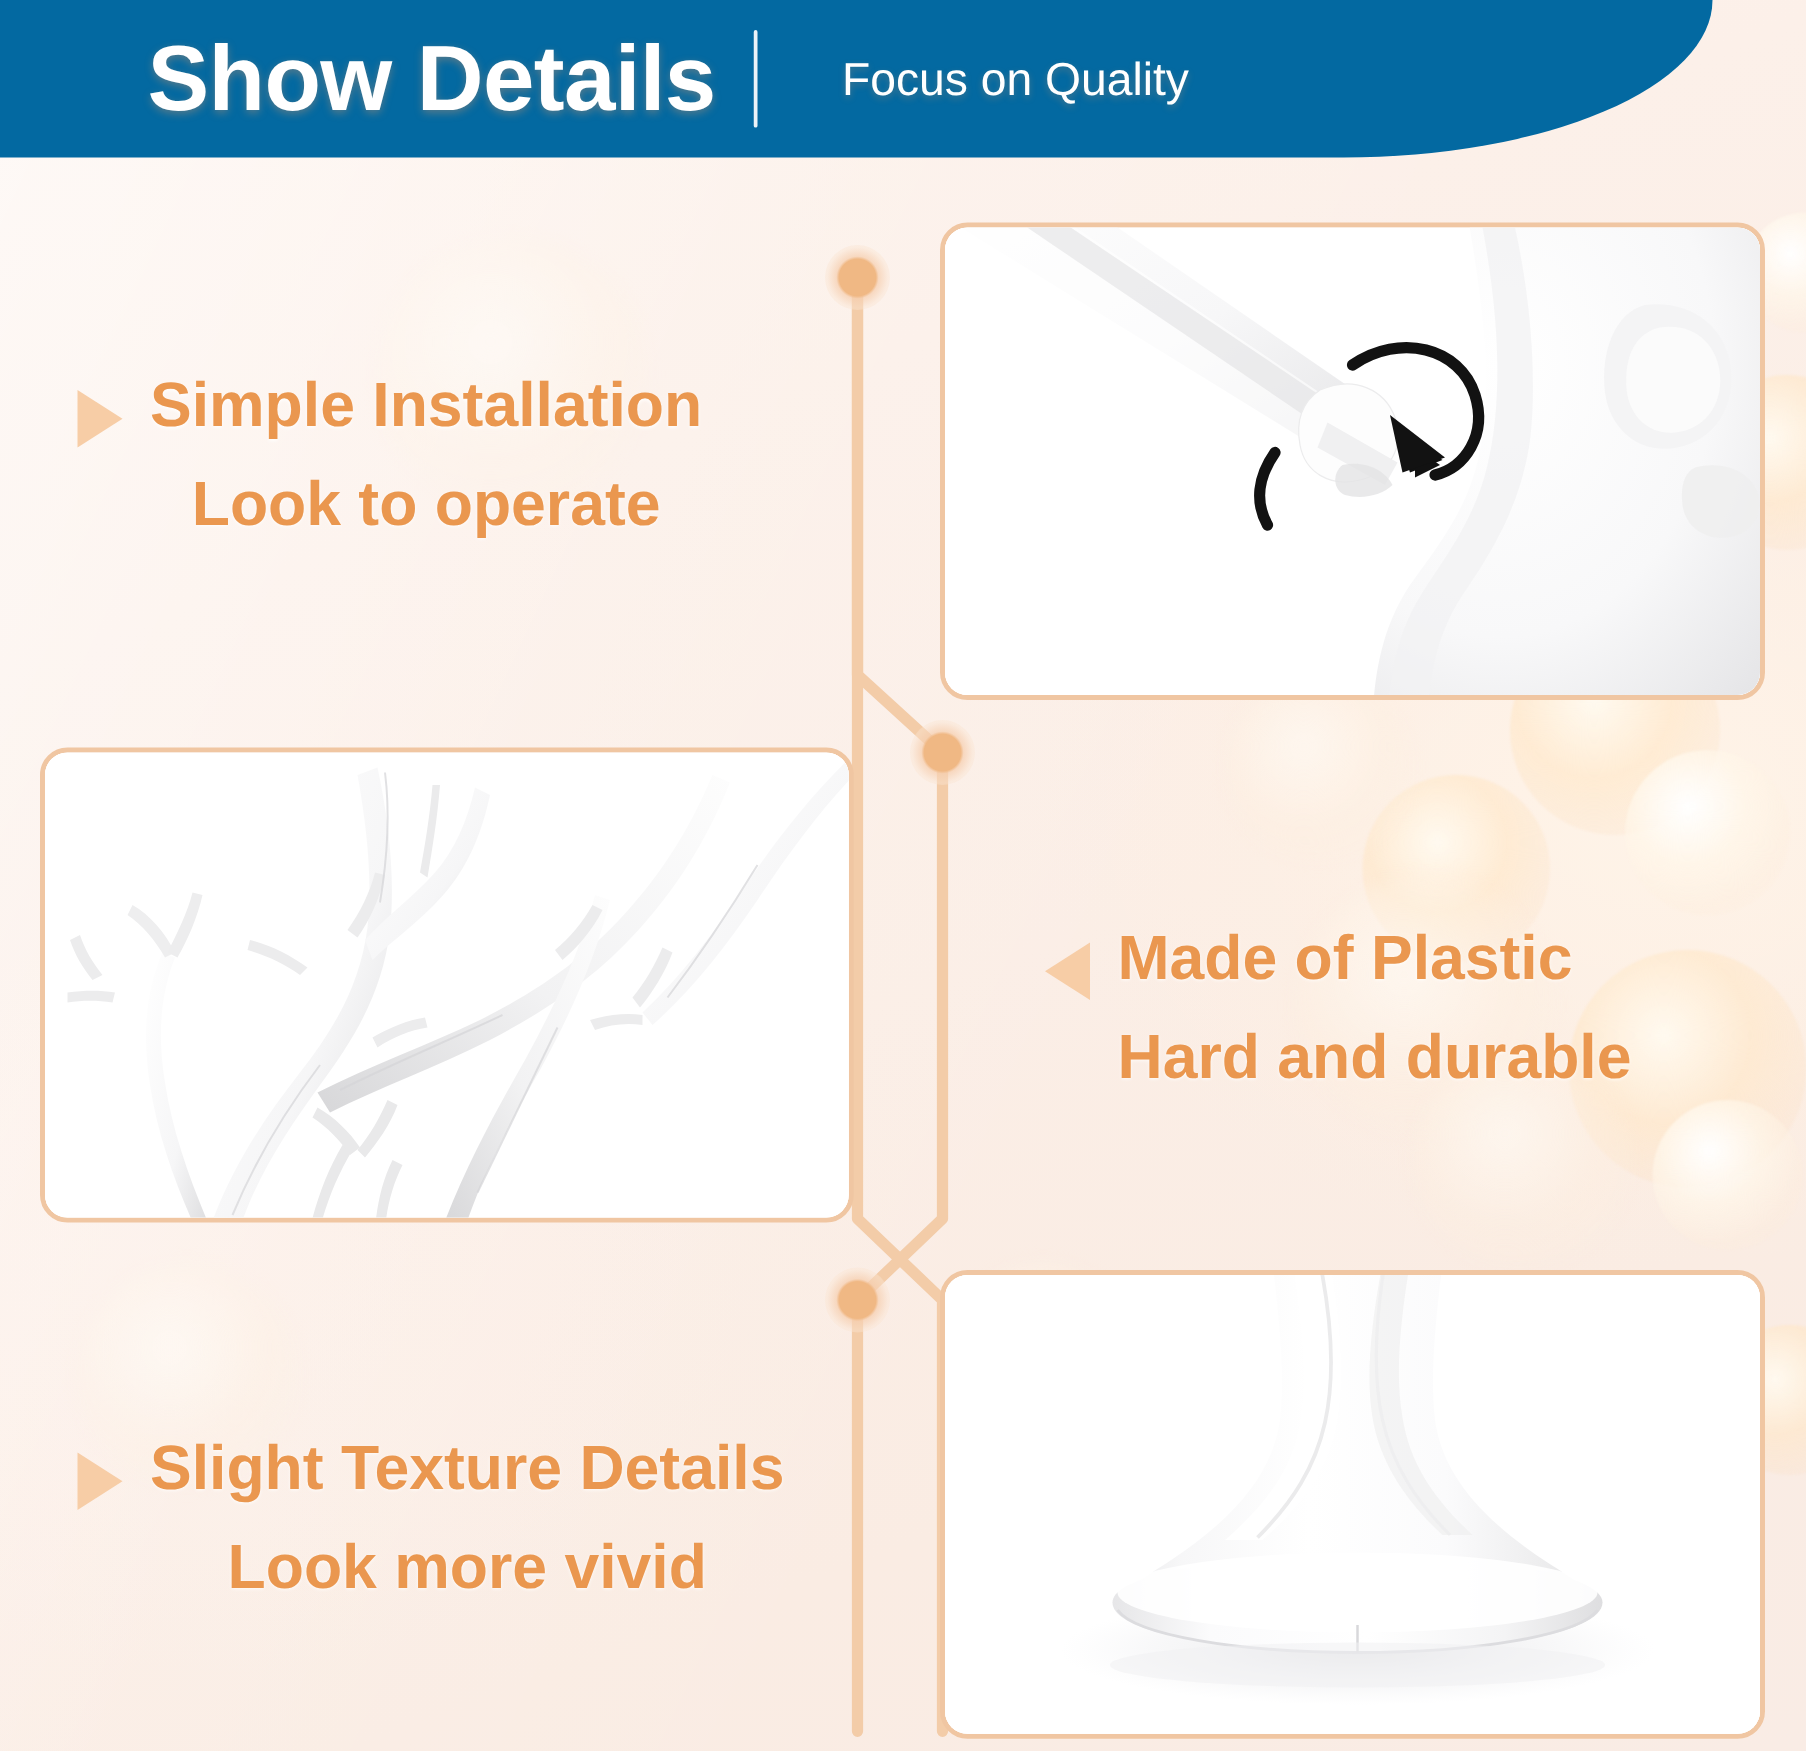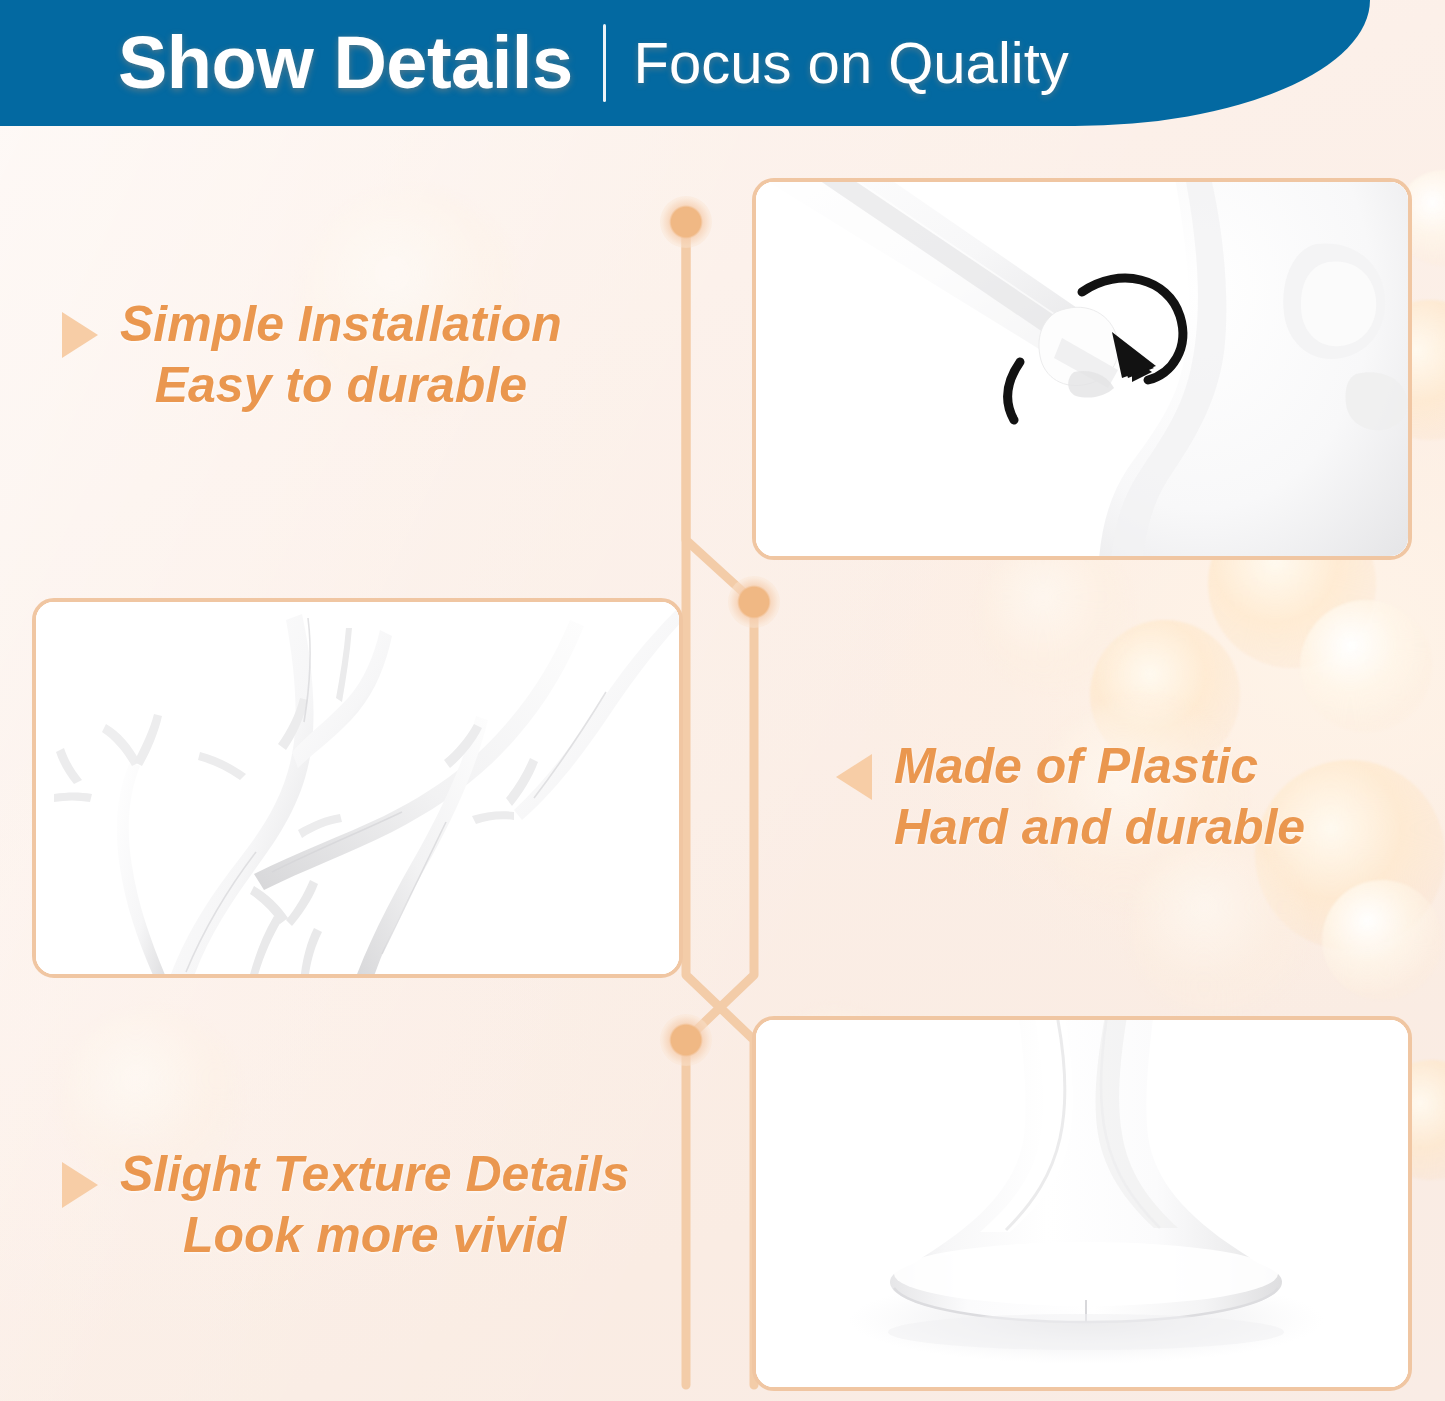--- a/index.html
+++ b/index.html
@@ -82,24 +82,25 @@
   }
   .header-divider {
     width: 3px;
     height: 78px;
     background: rgba(255,255,255,0.92);
     margin: 0 28px 0 30px;
     border-radius: 2px;
   }
   .header-subtitle {
     color: #ffffff;
-    font-size: 58px;
+    font-size: 37px;
     font-weight: 400;
     line-height: 1;
     text-shadow: 0 2px 6px rgba(214,150,104,0.32);
+    margin-left: 40px;
   }
 
   
   .connector {
     position: absolute;
     left: 0;
     top: 0;
     width: 1445px;
     height: 1401px;
     pointer-events: none;
@@ -151,22 +152,21 @@
     border-bottom: 23px solid transparent;
   }
   .tri.left {
     border-right: 36px solid #f7cda6;
     border-top: 23px solid transparent;
     border-bottom: 23px solid transparent;
   }
   .feat-lines {
     display: flex;
     flex-direction: column;
-    gap: 8px;
-    font-style: italic;
+    gap: 26px;
   }
   .feat-line {
     color: #ea974f;
     font-size: 50px;
     font-weight: 700;
     line-height: 1.06;
     white-space: nowrap;
     text-shadow: 0 1px 3px rgba(255,255,255,0.85);
   }
   .feat-line.l2 { align-self: center; }
@@ -375,21 +375,21 @@
 
         <ellipse cx="330" cy="312" rx="198" ry="18" fill="#f0f0f2" opacity="0.55"></ellipse>
       </svg>
     </div>
   </div>
 
   <div class="feature" style="left:62px; top:298px;">
     <span class="tri right"></span>
     <span class="feat-lines">
       <span class="feat-line">Simple Installation</span>
-      <span class="feat-line l2">Easy to durable</span>
+      <span class="feat-line l2">Look to operate</span>
     </span>
   </div>
 
   <div class="feature" style="left:62px; top:1148px;">
     <span class="tri right"></span>
     <span class="feat-lines">
       <span class="feat-line">Slight Texture Details</span>
       <span class="feat-line l2">Look more vivid</span>
     </span>
   </div>

